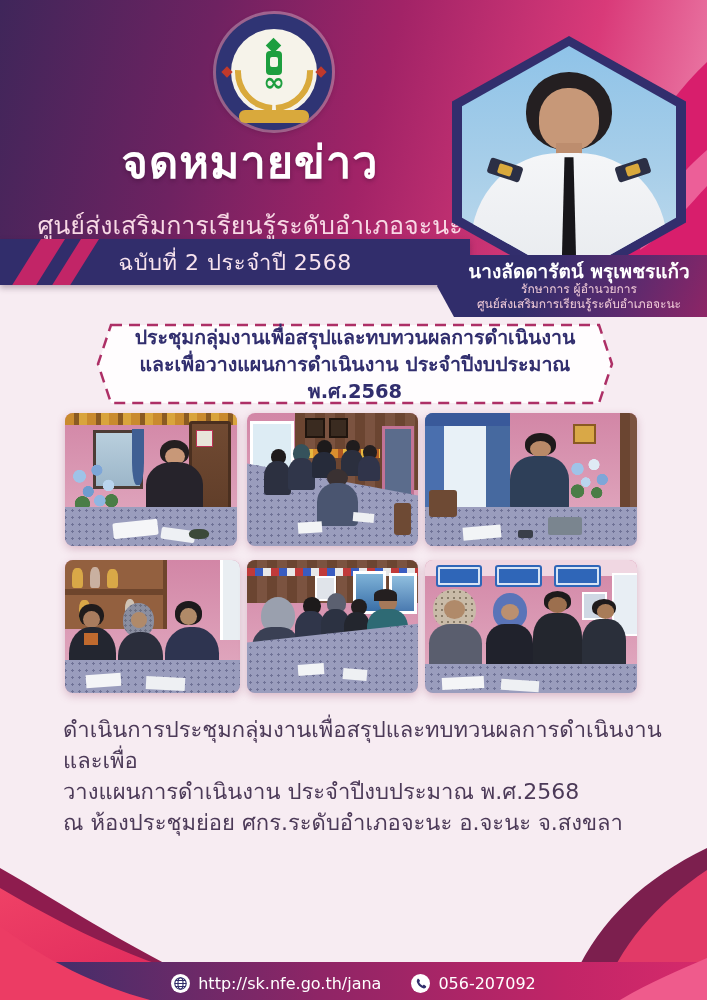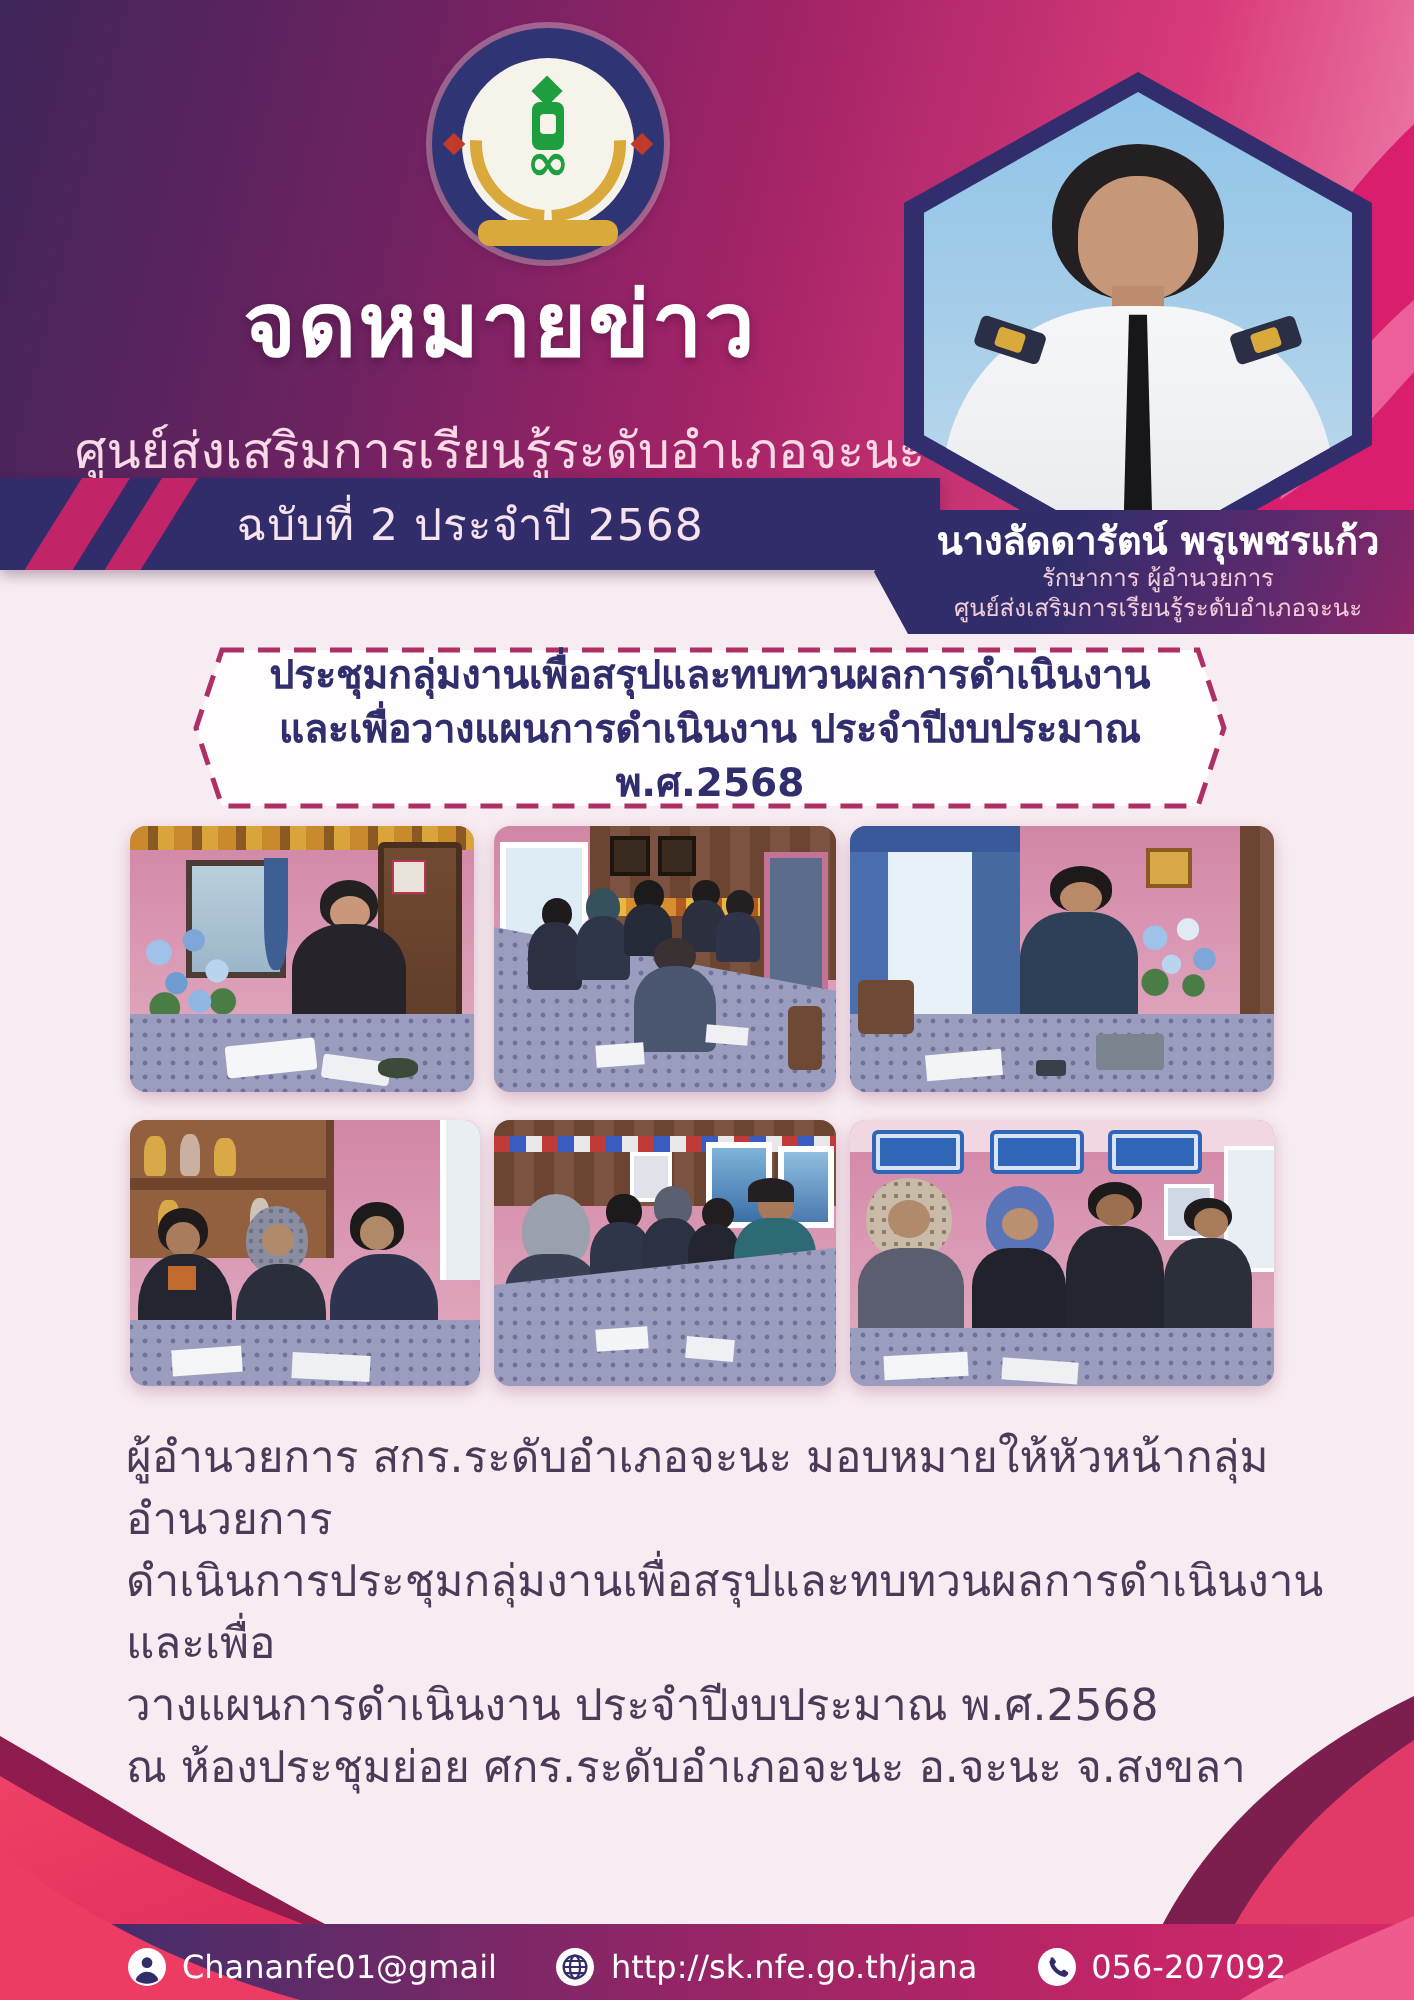--- a/index.html
+++ b/index.html
@@ -285,21 +285,20 @@
     <span class="el" style="left:51%;top:40%;width:23%;height:44%;background:#23262e;border-radius:40% 40% 0 0;"></span>
     <span class="el" style="left:79%;top:29%;width:11%;height:13%;background:#1f1b1c;border-radius:50% 50% 42% 42%;"></span>
     <span class="el" style="left:81%;top:33%;width:8%;height:11%;background:#a87c58;border-radius:50%;"></span>
     <span class="el" style="left:74%;top:44%;width:21%;height:40%;background:#2a2f3a;border-radius:40% 40% 0 0;"></span>
     <span class="el tbl" style="left:-2%;bottom:-1%;width:104%;height:23%;"></span>
     <span class="el" style="left:8%;bottom:3%;width:20%;height:9%;background:#f4f5f7;transform:rotate(-3deg);"></span>
     <span class="el" style="left:36%;bottom:2%;width:18%;height:8%;background:#eef0f3;transform:rotate(4deg);"></span>
   </div>
 
   <div class="article">
-    <div>ผู้อำนวยการ สกร.ระดับอำเภอจะนะ มอบหมายให้หัวหน้ากลุ่มอำนวยการ</div>
     <div>ดำเนินการประชุมกลุ่มงานเพื่อสรุปและทบทวนผลการดำเนินงาน และเพื่อ</div>
     <div>วางแผนการดำเนินงาน ประจำปีงบประมาณ พ.ศ.2568</div>
     <div>ณ ห้องประชุมย่อย ศกร.ระดับอำเภอจะนะ อ.จะนะ จ.สงขลา</div>
   </div>
 
   <svg class="waves" width="707" height="170" viewBox="0 0 707 170">
     <defs>
       <linearGradient id="fgrad" x1="0" y1="0" x2="1" y2="0">
         <stop offset="0" stop-color="#35306b"></stop>
           <stop offset="0.45" stop-color="#8e2566"></stop>
@@ -317,28 +316,20 @@
     <path d="M0 58 C80 105 170 150 300 170 L0 170 Z" fill="url(#cgrad)"></path>
     <rect x="0" y="132" width="707" height="38" fill="url(#fgrad)"></rect>
     <path d="M0 96 C45 130 95 155 150 170 L0 170 Z" fill="#ec3c64"></path>
     <path d="M707 128 C680 140 650 152 620 170 L707 170 Z" fill="#ef5b8c"></path>
   </svg>
 
   <div class="footer-content">
     <div class="f-item">
       <svg width="19" height="19" viewBox="0 0 24 24">
         <circle cx="12" cy="12" r="12" fill="#fff"></circle>
-        <circle cx="12" cy="9.3" r="3.4" fill="#312d6b"></circle>
-        <path d="M4.8 20.2a7.6 7.6 0 0 1 14.4 0 12 12 0 0 1-14.4 0z" fill="#312d6b"></path>
-      </svg>
-      <span>Chananfe01@gmail</span>
-    </div>
-    <div class="f-item">
-      <svg width="19" height="19" viewBox="0 0 24 24">
-        <circle cx="12" cy="12" r="12" fill="#fff"></circle>
         <g fill="none" stroke="#312d6b" stroke-width="1.4">
           <circle cx="12" cy="12" r="7.2"></circle>
           <ellipse cx="12" cy="12" rx="3.2" ry="7.2"></ellipse>
           <path d="M4.8 12h14.4M6 8.2h12M6 15.8h12"></path>
         </g>
       </svg>
       <span>http://sk.nfe.go.th/jana</span>
     </div>
     <div class="f-item">
       <svg width="19" height="19" viewBox="0 0 24 24">

